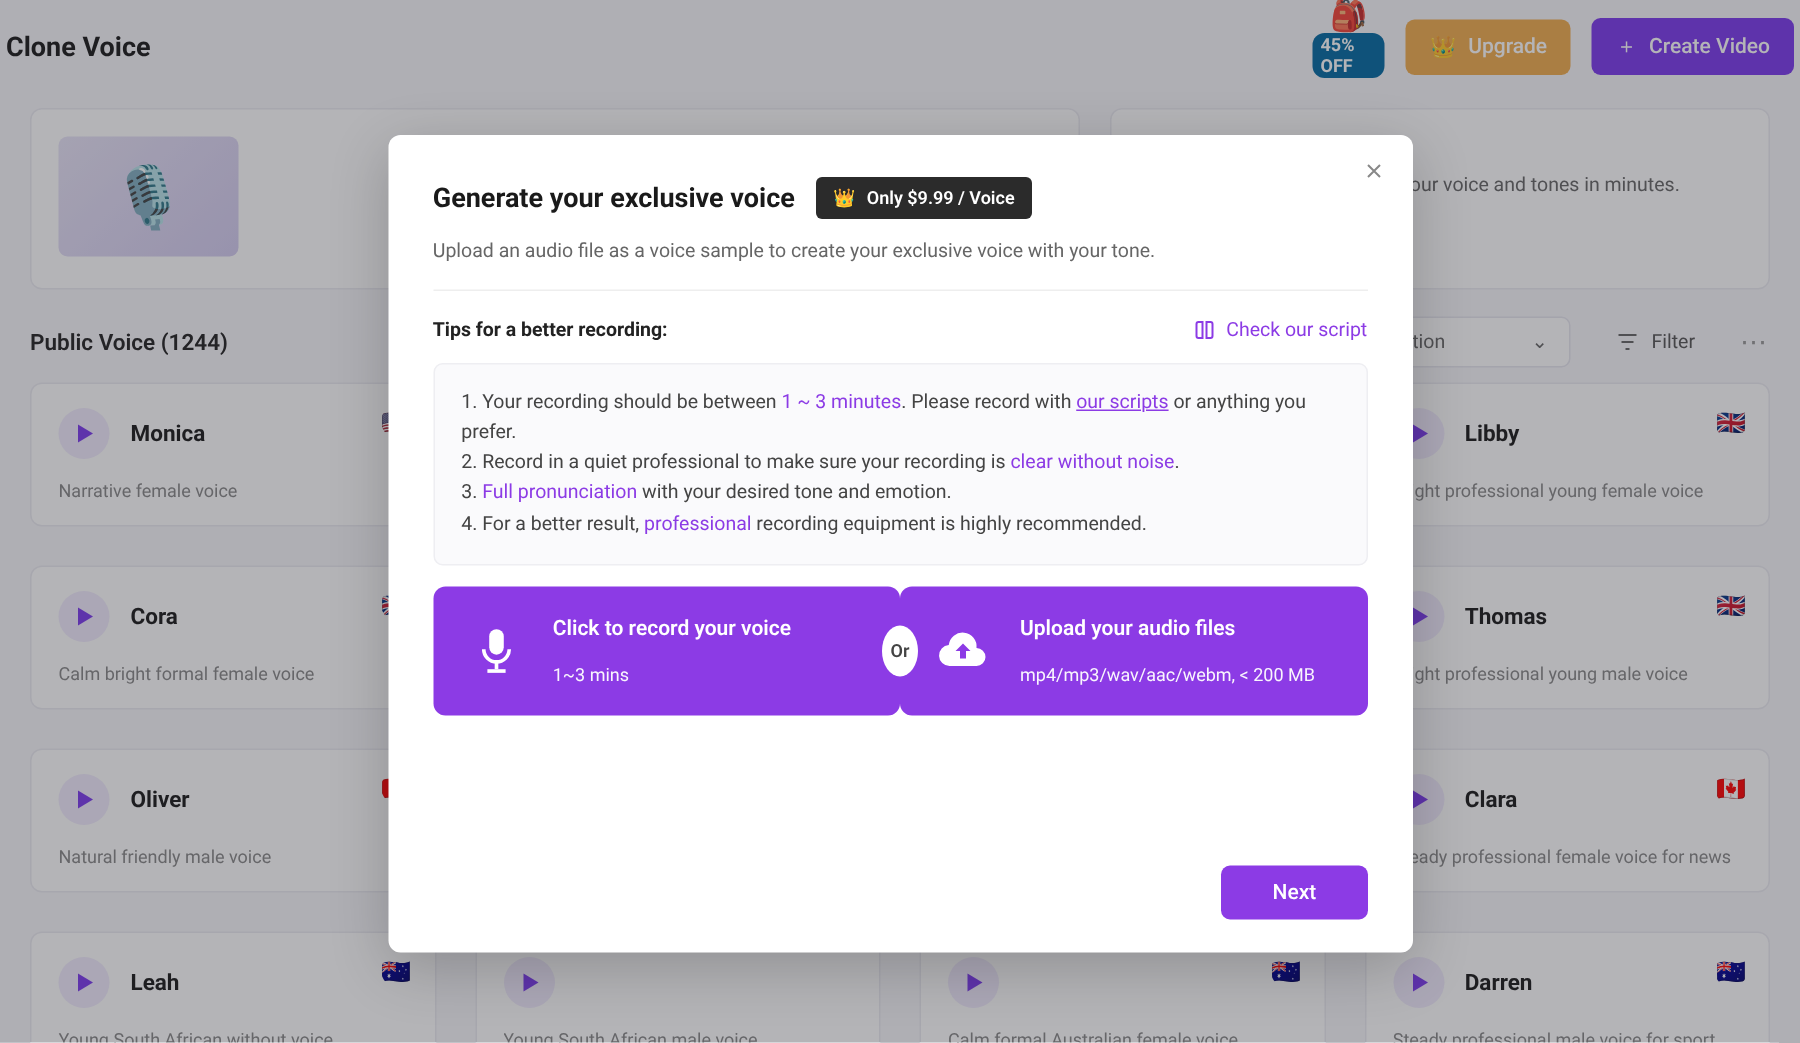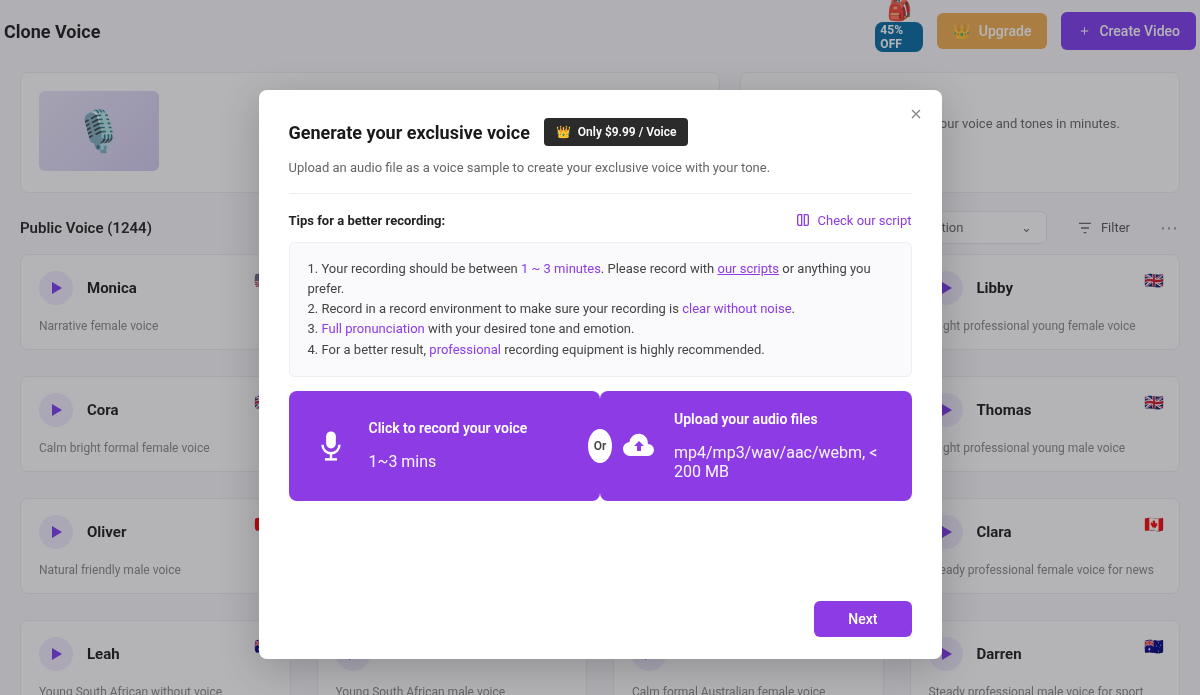--- a/index.html
+++ b/index.html
@@ -62,21 +62,21 @@
 .tips-box ol { list-style: none; counter-reset: tip; }
 .tips-box li { counter-increment: tip; font-size: 13px; color: #444; line-height: 1.55; }
 .tips-box li::before { content: counter(tip) ". "; }
 .tips-em { color: #8c3be5; }
 .tips-link { color: #8c3be5; text-decoration: underline; cursor:pointer; }
 .rec-label { font-size: 13px; color: #222; margin-top: 22px; font-weight: 500; }
 .action-row { display: flex; gap: 0; margin-top: 14px; position: relative; align-items: stretch; }
 .action-card { flex: 1; background: #8c3be5; color: #fff; border-radius: 8px; padding: 20px 22px; display: flex; align-items: center; gap: 18px; cursor: pointer; }
 .action-ico { width: 40px; height: 40px; display:flex; align-items:center; justify-content:center; }
 .action-text h4 { font-size: 14px; font-weight: 600; }
-.action-text p { font-size: 16px; opacity: 0.95; margin-top: 16px; }
+.action-text p { font-size: 12px; opacity: 0.95; margin-top: 16px; }
 .or-badge { position: absolute; left: 50%; top: 50%; transform: translate(-50%,-50%); width: 20px; height: 30px; border-radius: 50%; background: #fff; color: #444; font-size: 12px; font-weight: 600; display: flex; align-items: center; justify-content: center; border: 1px solid transparent; box-shadow: 0 0 0 2px #fff; }
 .modal-foot { display: flex; justify-content: flex-end; margin-top: 100px; }
 .btn-next { background: #8c3be5; color: #fff; font-size: 14px; padding: 10px 34px; }
 
 svg { display:block; }
 </style>
 </head>
 <body>
 
 <div class="header">
@@ -319,21 +319,21 @@
       <span class="check-script">
         <svg width="16" height="16" viewBox="0 0 24 24" fill="none" stroke="#8c3be5" stroke-width="2">
             <path d="M4 6a2 2 0 012-2h4v16H6a2 2 0 01-2-2V6zM14 4h4a2 2 0 012 2v12a2 2 0 01-2 2h-4V4z"></path>
           </svg>
         <span>Check our script</span>
       </span>
     </div>
     <div class="tips-box">
       <ol>
         <li><span>Your recording should be between </span><span class="tips-em">1 ~ 3 minutes</span><span>. Please record with </span><span class="tips-link">our scripts</span><span> or anything you prefer.</span></li>
-        <li><span>Record in a record environment to make sure your recording is </span><span class="tips-em">clear without noise</span><span>.</span></li>
+        <li><span>Record in a quiet professional to make sure your recording is </span><span class="tips-em">clear without noise</span><span>.</span></li>
         <li><span class="tips-em">Full pronunciation</span><span> with your desired tone and emotion.</span></li>
         <li><span>For a better result, </span><span class="tips-em">professional</span><span> recording equipment is highly recommended.</span></li>
       </ol>
     </div>
     <div class="action-row">
       <div class="action-card">
         <div class="action-ico">
           <svg width="30" height="34" viewBox="0 0 24 28" fill="#fff">
               <rect x="8" y="2" width="8" height="14" rx="4"></rect>
               <path d="M5 13a7 7 0 0014 0" stroke="#fff" stroke-width="2" fill="none"></path>

